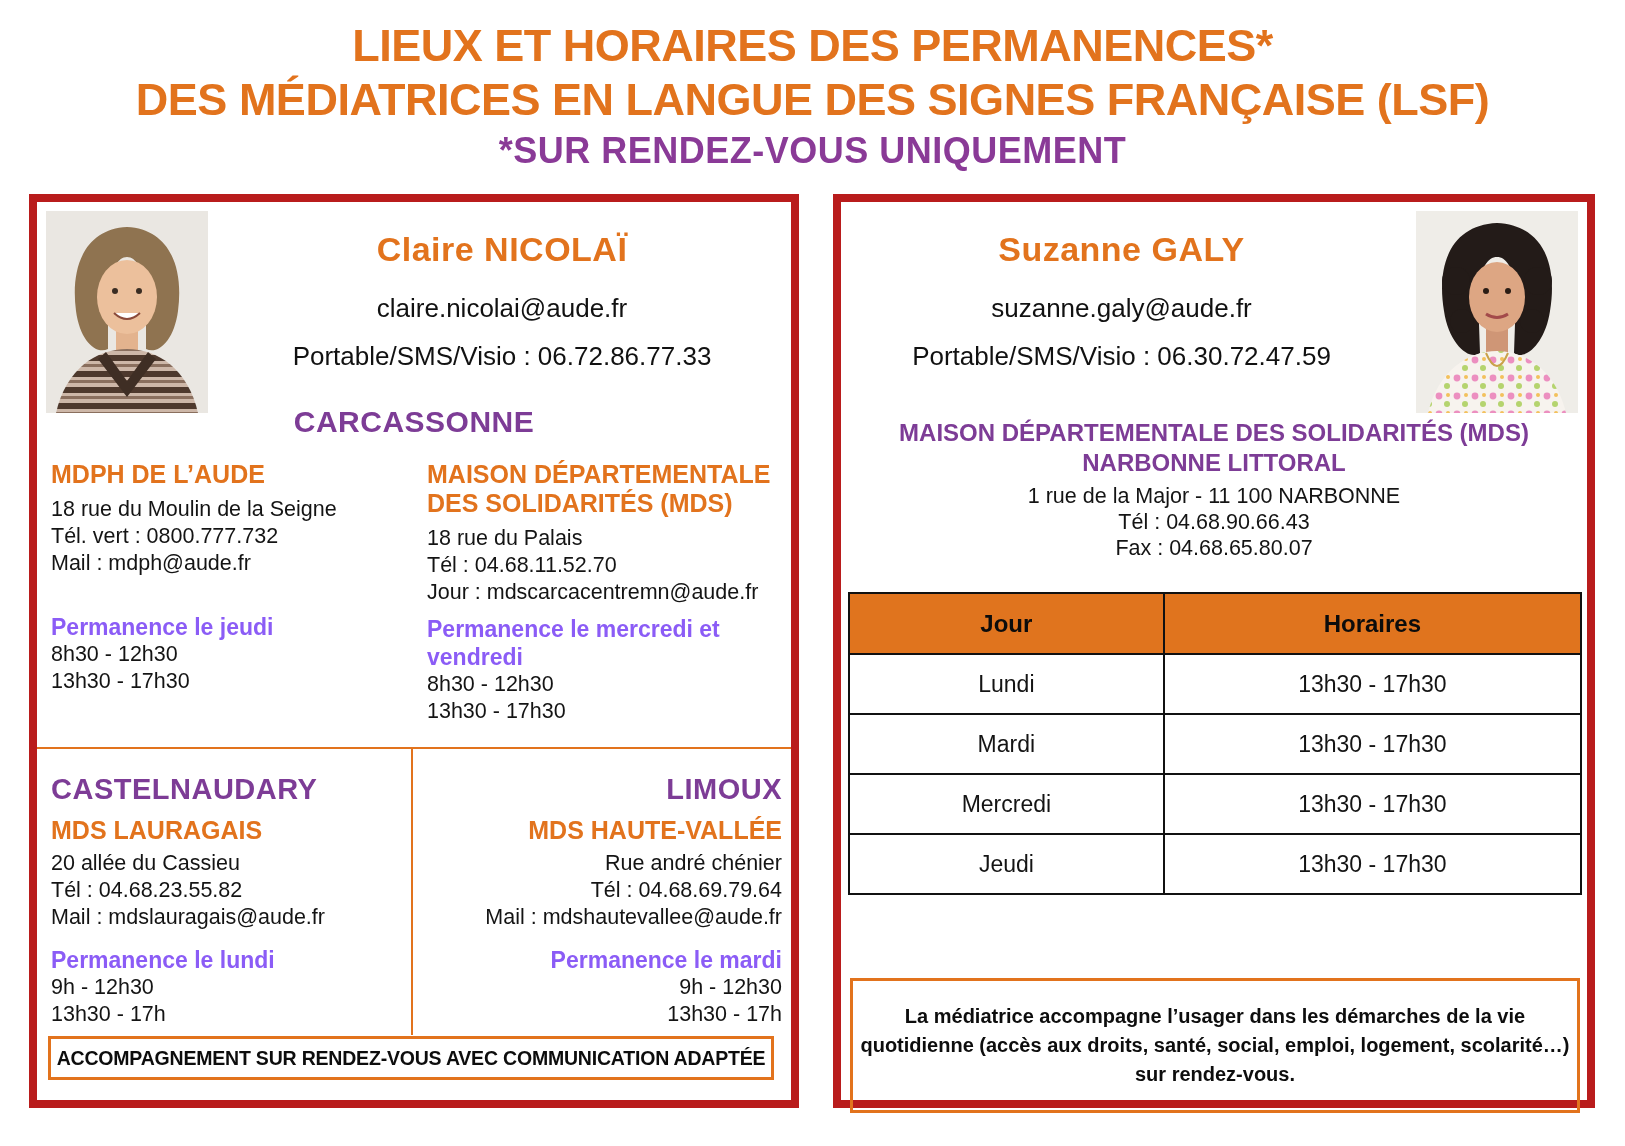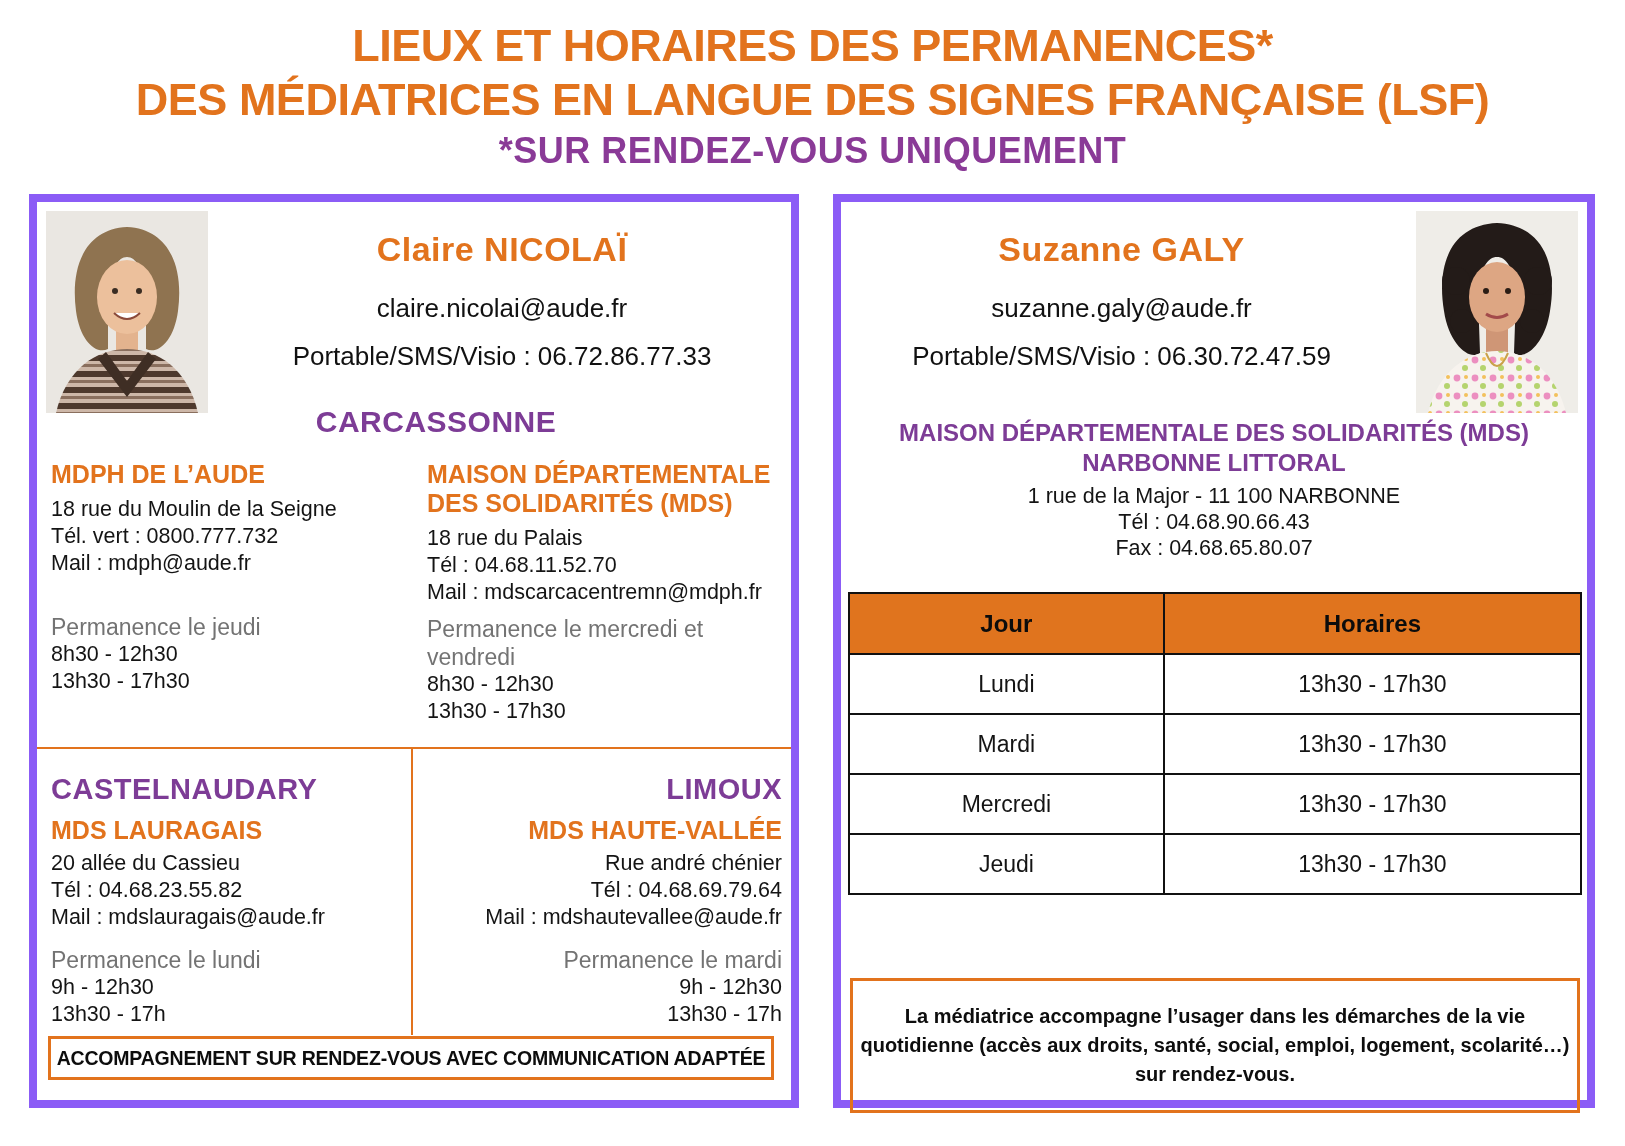--- a/index.html
+++ b/index.html
@@ -20,44 +20,44 @@
   .title-l1{top:20px;}
   .title-l2{top:74px;}
   .title-l3{
     left:0;width:100%;text-align:center;top:130px;
     font-weight:bold;font-size:36px;letter-spacing:0.5px;
     color:#8a3a97;white-space:nowrap;
   }
 
   
   .card{
-    border:8px solid #8b5cf6;background:#ffffff;box-sizing:border-box;
+    border:8px solid #b91c1c;background:#ffffff;box-sizing:border-box;
   }
   .card-left{left:29px;top:194px;width:770px;height:914px;}
   .card-right{left:833px;top:194px;width:762px;height:914px;}
 
   .photo{overflow:hidden;background:#eae7e2;}
   .photo svg{display:block;width:100%;height:100%;}
   .photo-left{left:9px;top:9px;width:162px;height:202px;}
   .photo-right{left:575px;top:9px;width:162px;height:202px;}
 
   .person-head{text-align:center;}
   .head-left{left:185px;top:8px;width:560px;}
   .head-right{left:8px;top:8px;width:545px;}
   .person-name{font-size:34px;font-weight:bold;color:#e2731d;margin-top:20px;letter-spacing:0.5px;}
   .person-email{font-size:26px;margin-top:24px;color:#111;}
   .person-phone{font-size:26px;margin-top:17px;color:#111;}
 
   .city-title{left:0;top:203px;width:100%;text-align:center;
-    font-size:30px;font-weight:bold;color:#7d3c96;letter-spacing:0.5px;padding-left:22px;}
+    font-size:30px;font-weight:bold;color:#7d3c96;letter-spacing:0.5px;}
 
   .loc-heading{font-size:25px;font-weight:bold;color:#e2731d;line-height:29px;}
   .body-line{font-size:21.5px;line-height:27px;color:#141414;}
   .addr-block{margin-top:7px;}
-  .perm{font-size:23px;font-weight:normal;color:#737373;line-height:28px;}
+  .perm{font-size:23px;font-weight:bold;color:#8b5cf6;line-height:28px;}
   .gap-lg{margin-top:36px;}
   .gap-sm{margin-top:9px;}
   .gap-md{margin-top:15px;}
   .hours{margin-top:0;}
 
   .col-mdph{left:14px;top:258px;width:350px;}
   .col-mdsc{left:390px;top:258px;width:360px;}
 
   .hline{left:0;top:545px;width:754px;height:2px;background:#e2731d;}
   .vline{left:374px;top:545px;width:2px;height:288px;background:#e2731d;}
@@ -152,21 +152,21 @@
       <div class="body-line hours">8h30 - 12h30</div>
       <div class="body-line">13h30 - 17h30</div>
     </div>
 
     <div class="abs col-mdsc">
       <div class="loc-heading">MAISON DÉPARTEMENTALE</div>
       <div class="loc-heading">DES SOLIDARITÉS (MDS)</div>
       <div class="addr-block">
         <div class="body-line">18 rue du Palais</div>
         <div class="body-line">Tél : 04.68.11.52.70</div>
-        <div class="body-line">Mail : mdscarcacentremn@mdph.fr</div>
+        <div class="body-line">Jour : mdscarcacentremn@aude.fr</div>
       </div>
       <div class="perm gap-sm" style="width:330px;">Permanence le mercredi et vendredi</div>
       <div class="body-line hours">8h30 - 12h30</div>
       <div class="body-line">13h30 - 17h30</div>
     </div>
 
     <div class="abs hline"></div>
     <div class="abs vline"></div>
 
     <div class="abs col-castel">

